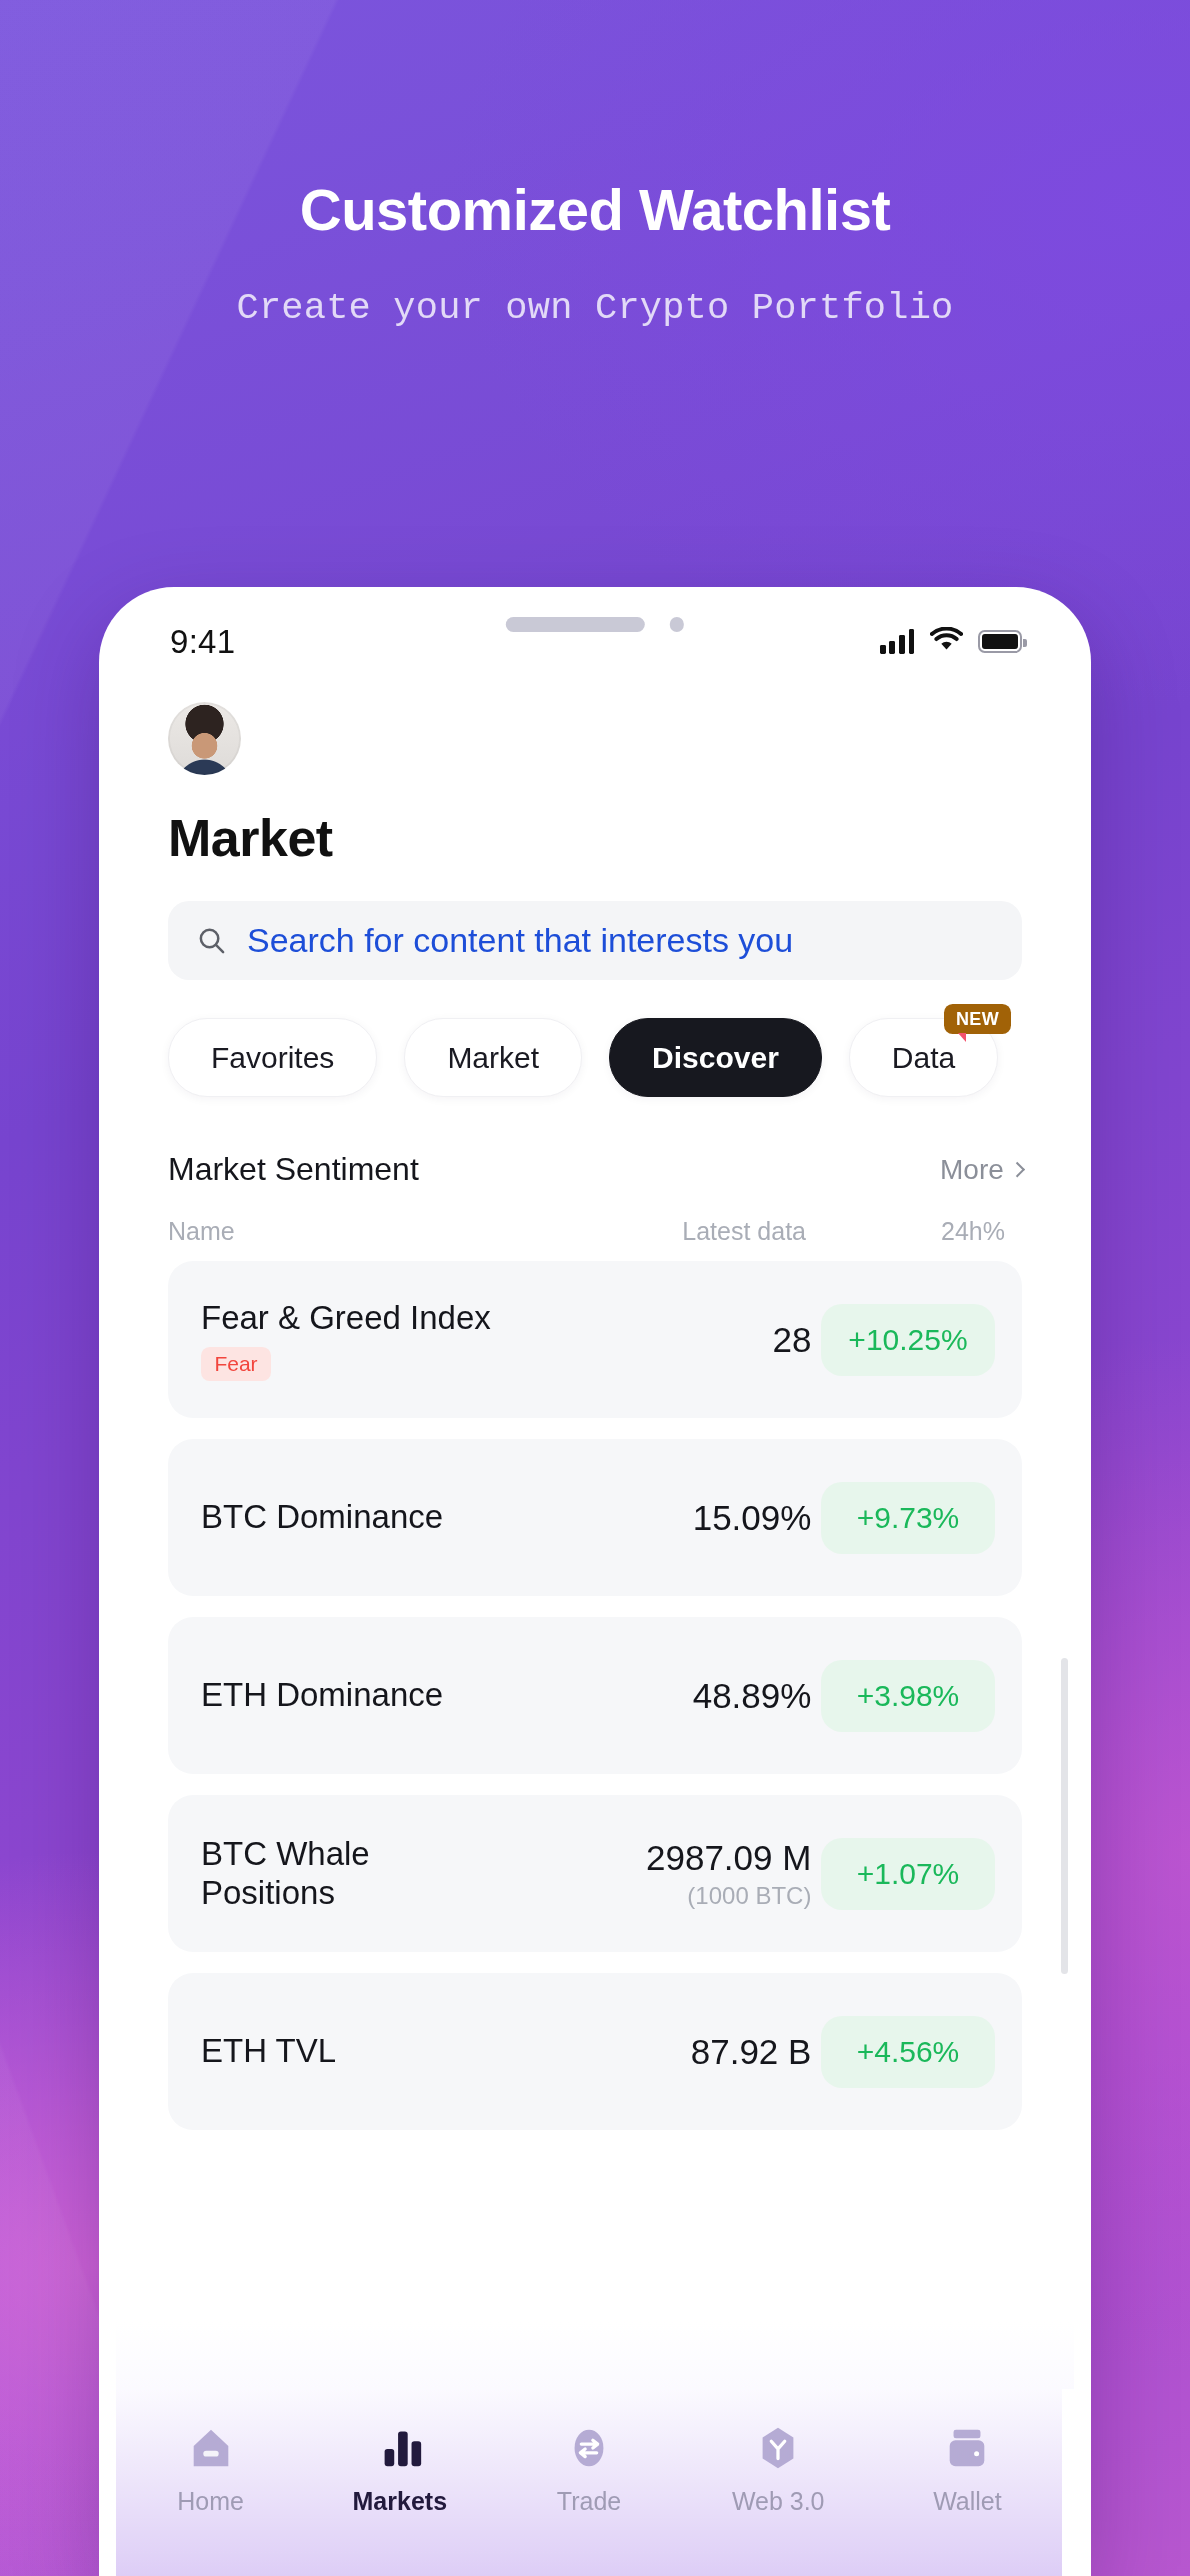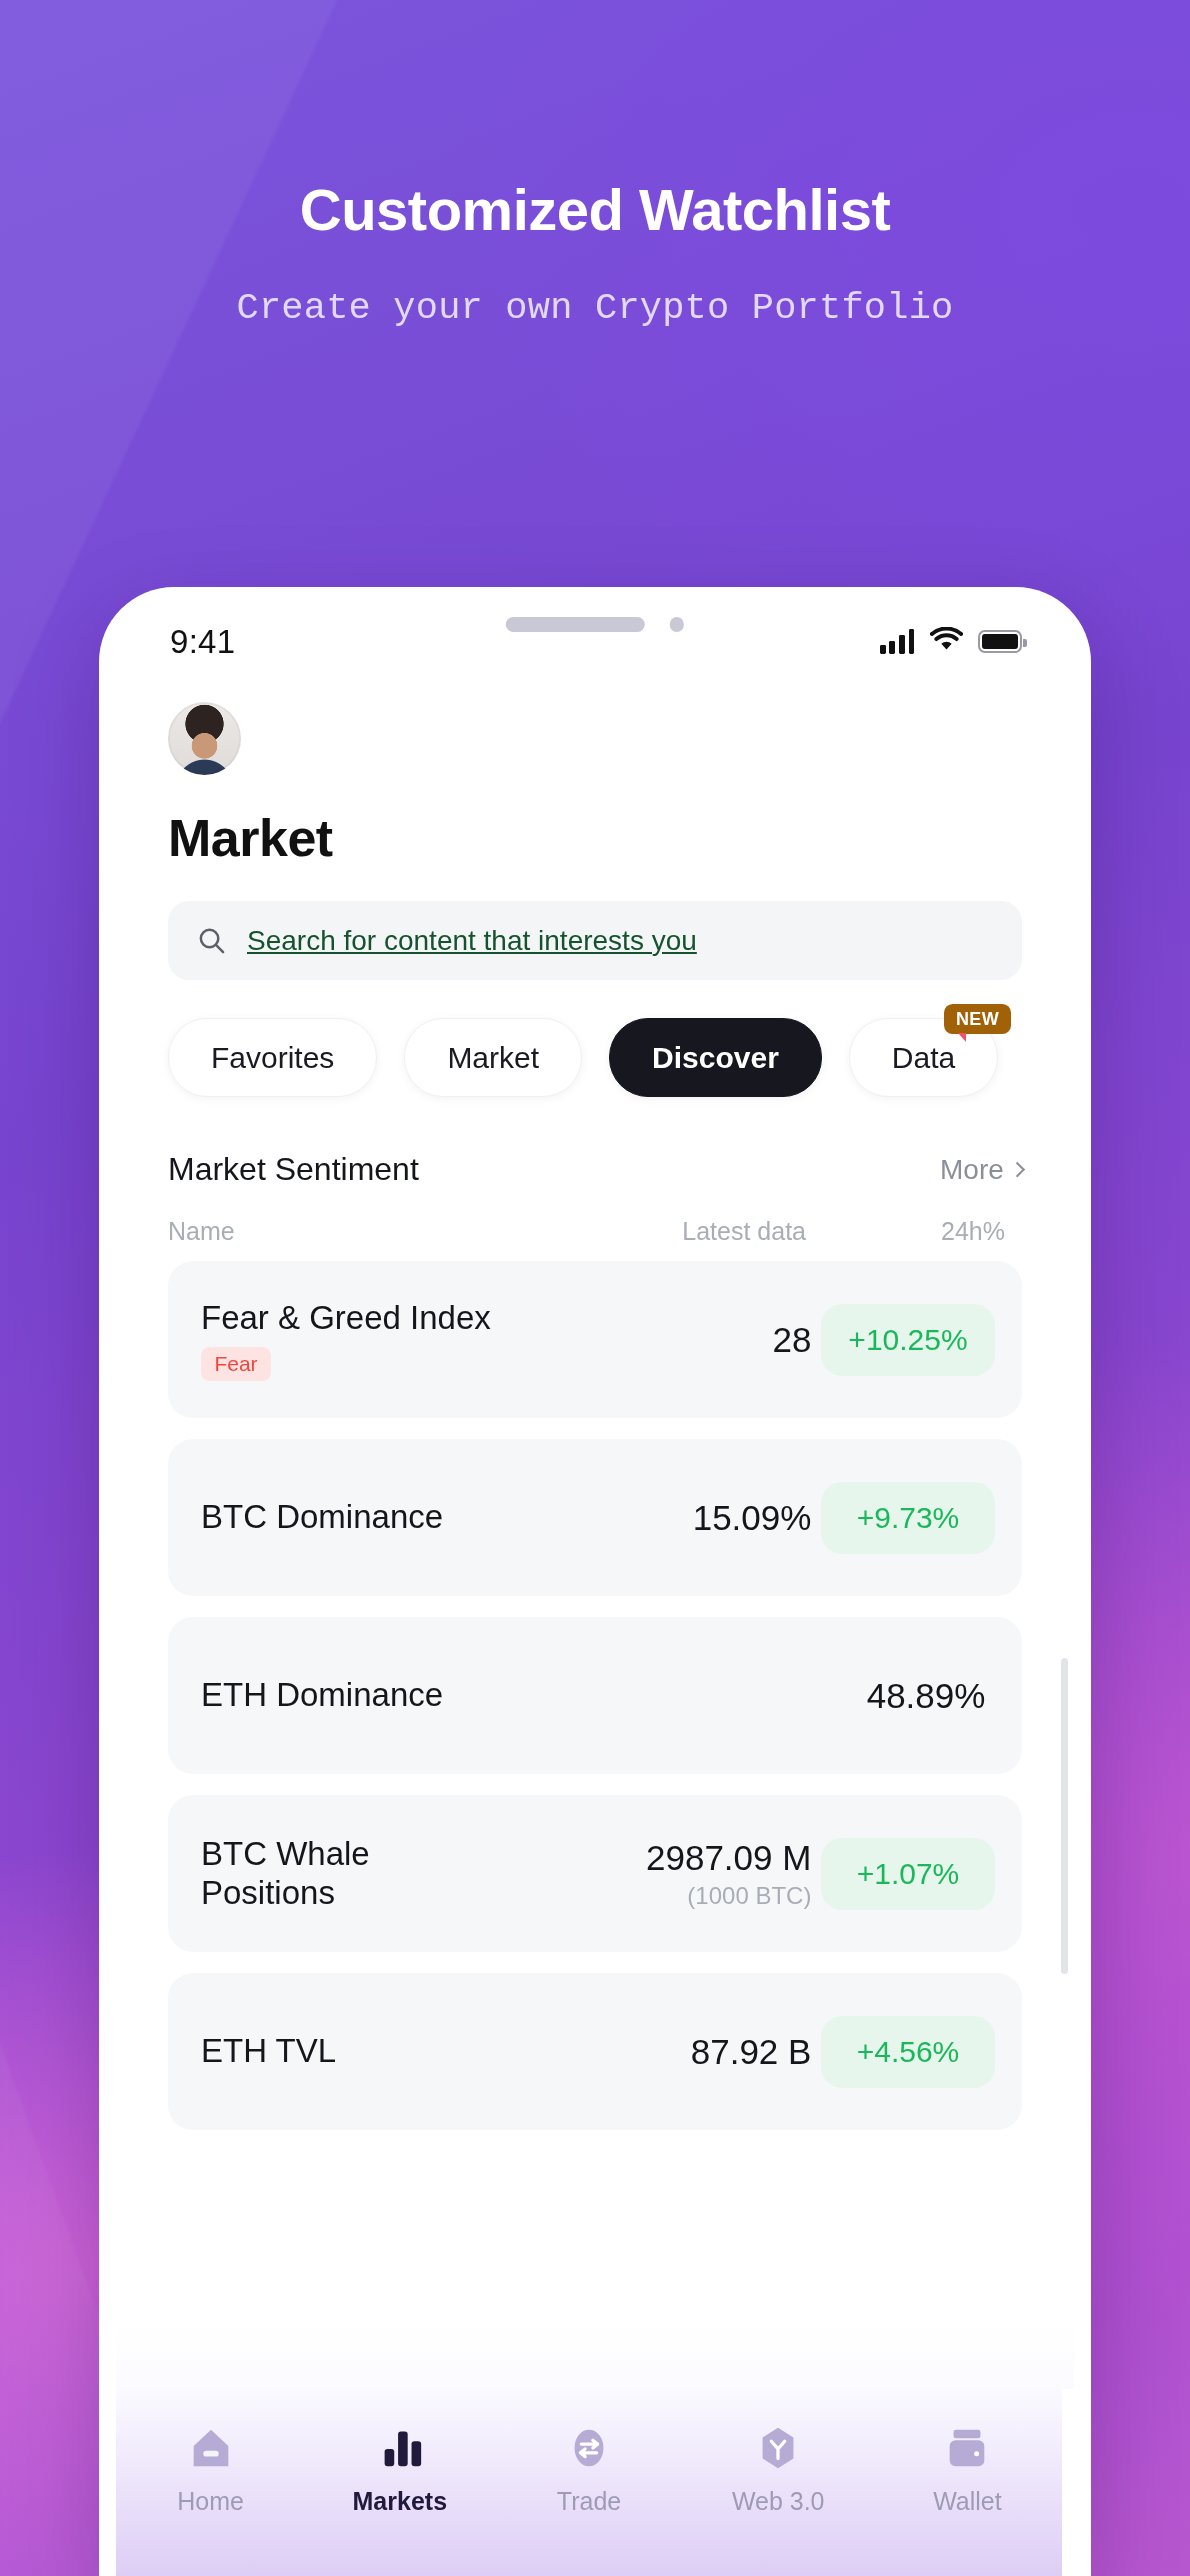--- a/index.html
+++ b/index.html
@@ -109,21 +109,21 @@
     font-size:52px; font-weight:bold; color:#111; letter-spacing:-0.5px;
   }
 
   
   .search {
     margin:33px 52px 0 52px;
     height:79px; border-radius:21px; background:#f4f5f7;
     display:flex; align-items:center; gap:21px; padding:0 29px;
   }
   .search-ico { width:29px; height:29px; flex:none; }
-  .search-ph { font-size:28px; color:#14532d;text-decoration:underline; }
+  .search-ph { font-size:34px; color:#1d4ed8; }
 
   
   .chips {
     margin:38px 0 0 52px;
     display:flex; gap:27px; align-items:center;
   }
   .chip {
     height:79px; border-radius:39px; padding:0 42px;
     display:flex; align-items:center; justify-content:center;
     font-size:30px; color:#1a1a22; background:#fff;
@@ -321,20 +321,21 @@
           <div class="r-chg">+9.73%</div>
         </div>
 
         <div class="row">
           <div class="r-name">
             <div class="r-title">ETH Dominance</div>
           </div>
           <div class="r-data">
             <div class="r-val">48.89%</div>
           </div>
+          <div class="r-chg">+3.98%</div>
         </div>
 
         <div class="row">
           <div class="r-name">
             <div class="r-title" style="max-width:288px;">BTC Whale Positions</div>
           </div>
           <div class="r-data">
             <div class="r-val">2987.09 M</div>
             <div class="r-sub">(1000 BTC)</div>
           </div>

